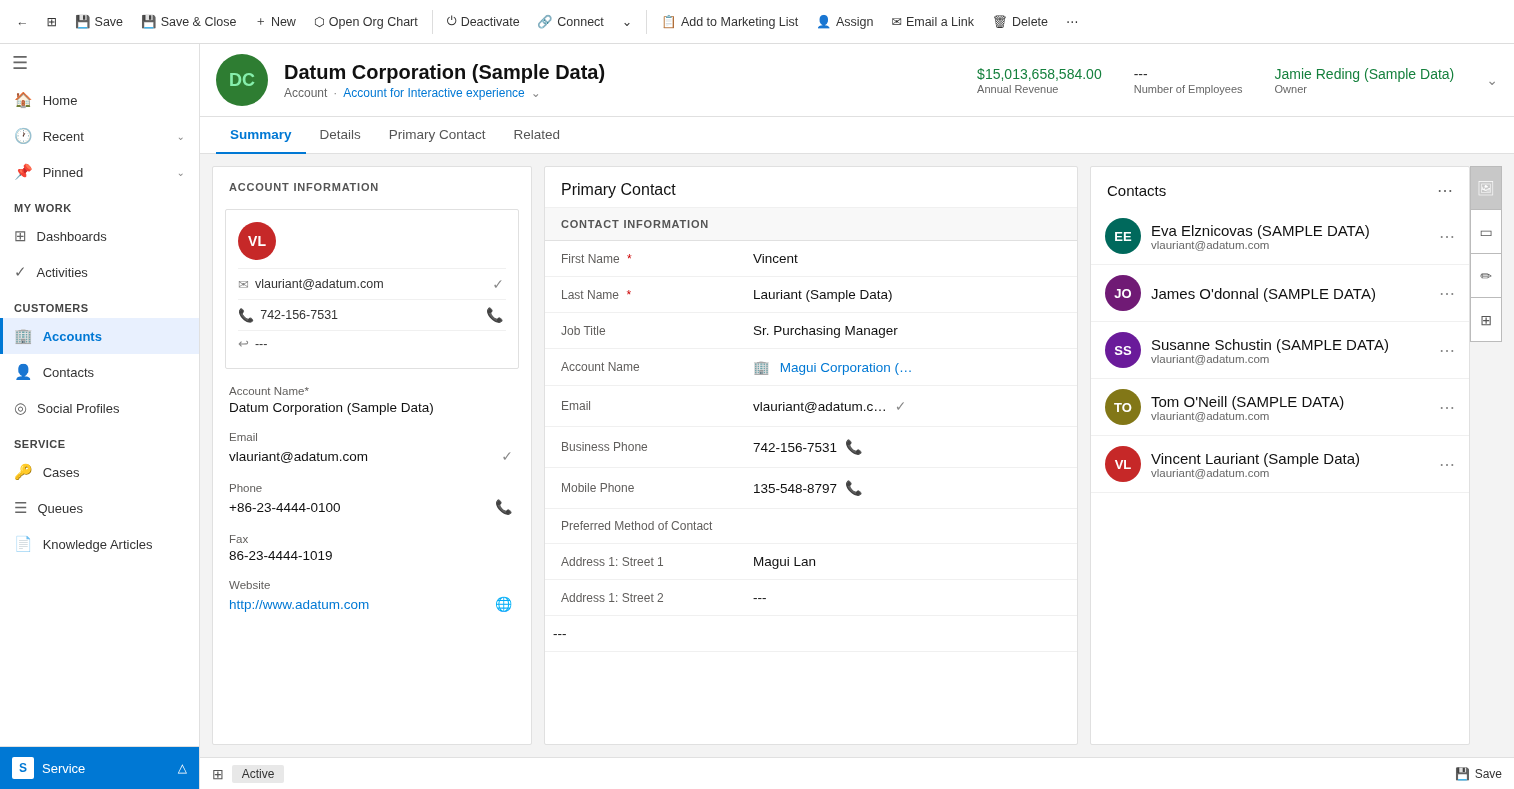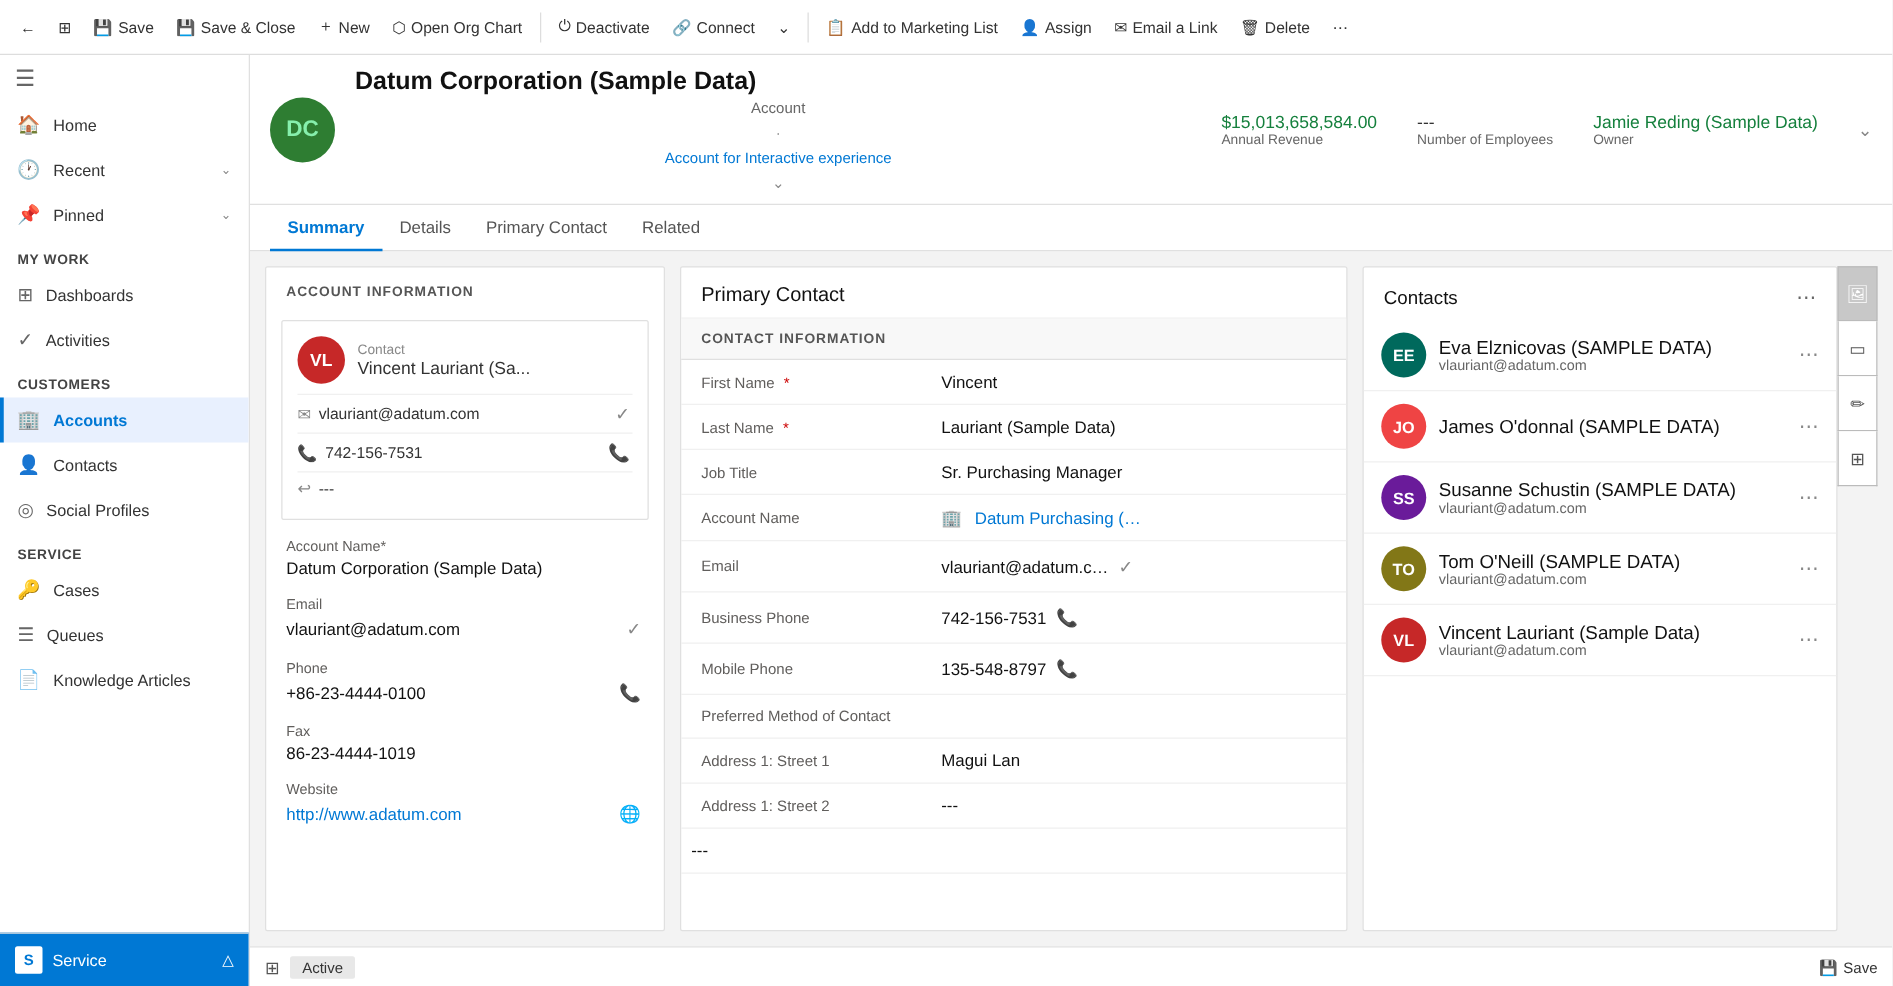--- a/index.html
+++ b/index.html
@@ -46,21 +46,21 @@
       background: #fff; padding: 10px 16px; border-bottom: 1px solid #e0e0e0;
       display: flex; align-items: center; gap: 16px;
     }
     .record-avatar {
       width: 52px; height: 52px; border-radius: 50%; background: #2e7d32;
       display: flex; align-items: center; justify-content: center;
       color: #86efac; font-size: 18px; font-weight: 700; flex-shrink: 0;
     }
     .record-title-area { flex: 1; }
     .record-title { font-size: 20px; font-weight: 600; color: #111; }
-    .record-subtitle { font-size: 12px; color: #666; display: flex; align-items: center; gap: 6px; margin-top: 2px; flex-direction: column; }
+    .record-subtitle { font-size: 12px; color: #666; display: flex; align-items: center; gap: 6px; margin-top: 2px; }
     .record-meta { display: flex; align-items: center; gap: 32px; }
     .record-meta-item { text-align: left; }
     .record-meta-value { font-size: 14px; color: #15803d; font-weight: 500; }
     .record-meta-label { font-size: 11px; color: #666; margin-top: 1px; }
     .record-meta-owner .record-meta-label { color: #666; }
 
     
     .tabs-bar {
       background: #fff; border-bottom: 1px solid #e0e0e0;
       display: flex; align-items: flex-end; padding: 0 16px; gap: 0; flex-shrink: 0;
@@ -349,24 +349,20 @@
     </div>
 
     <div class="form-area">
 
       <div class="card card-left">
         <div class="card-section-title">ACCOUNT INFORMATION</div>
 
         <div class="contact-mini-card">
           <div class="contact-mini-header">
             <div class="contact-mini-avatar" style="background:#c62828;">VL</div>
-            <div class="contact-mini-info">
-              <div class="contact-mini-role">Contact</div>
-              <div class="contact-mini-name">Vincent Lauriant (Sa...</div>
-            </div>
           </div>
           <div class="contact-mini-field">
             <span class="contact-mini-field-icon">✉</span>
             <span>vlauriant@adatum.com</span>
             <span style="flex:1;"></span>
             <button class="form-icon-btn">✓</button>
           </div>
           <div class="contact-mini-field">
             <span class="contact-mini-field-icon">📞</span>
             <span>742-156-7531</span>
@@ -429,21 +425,21 @@
           <div class="contact-form-value">Lauriant (Sample Data)</div>
         </div>
         <div class="contact-form-row">
           <div class="contact-form-label">Job Title</div>
           <div class="contact-form-value">Sr. Purchasing Manager</div>
         </div>
         <div class="contact-form-row">
           <div class="contact-form-label">Account Name</div>
           <div class="contact-form-value">
             <span style="color:#0078d4;margin-right:4px;">🏢</span>
-            <span class="link" style="color:#0078d4;">Datum Purchasing (…</span>
+            <span class="link" style="color:#0078d4;">Magui Corporation (…</span>
           </div>
         </div>
         <div class="contact-form-row">
           <div class="contact-form-label">Email</div>
           <div class="contact-form-value">
             <span>vlauriant@adatum.c…</span>
             <button class="form-icon-btn">✓</button>
           </div>
         </div>
         <div class="contact-form-row">
@@ -488,21 +484,21 @@
           <div class="contact-list-item">
             <div class="contact-list-avatar" style="background:#00695c;">EE</div>
             <div class="contact-list-info">
               <div class="contact-list-name">Eva Elznicovas (SAMPLE DATA)</div>
               <div class="contact-list-email">vlauriant@adatum.com</div>
             </div>
             <button class="contact-list-menu">⋯</button>
           </div>
 
           <div class="contact-list-item">
-            <div class="contact-list-avatar" style="background:#ef4444;">JO</div>
+            <div class="contact-list-avatar" style="background:#701a75;">JO</div>
             <div class="contact-list-info">
               <div class="contact-list-name">James O'donnal (SAMPLE DATA)</div>
               <div class="contact-list-email"></div>
             </div>
             <button class="contact-list-menu">⋯</button>
           </div>
 
           <div class="contact-list-item">
             <div class="contact-list-avatar" style="background:#6a1b9a;">SS</div>
             <div class="contact-list-info">

